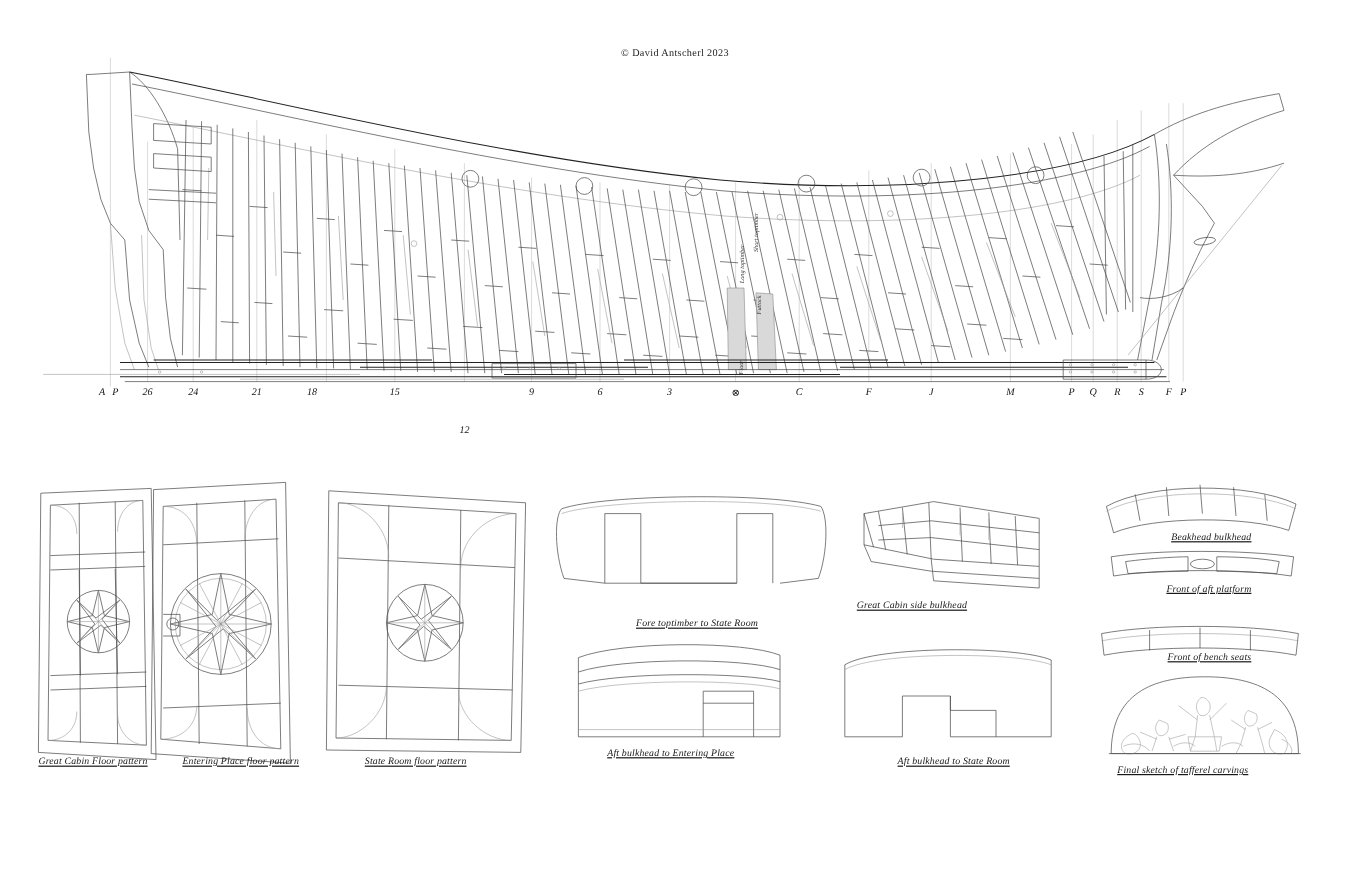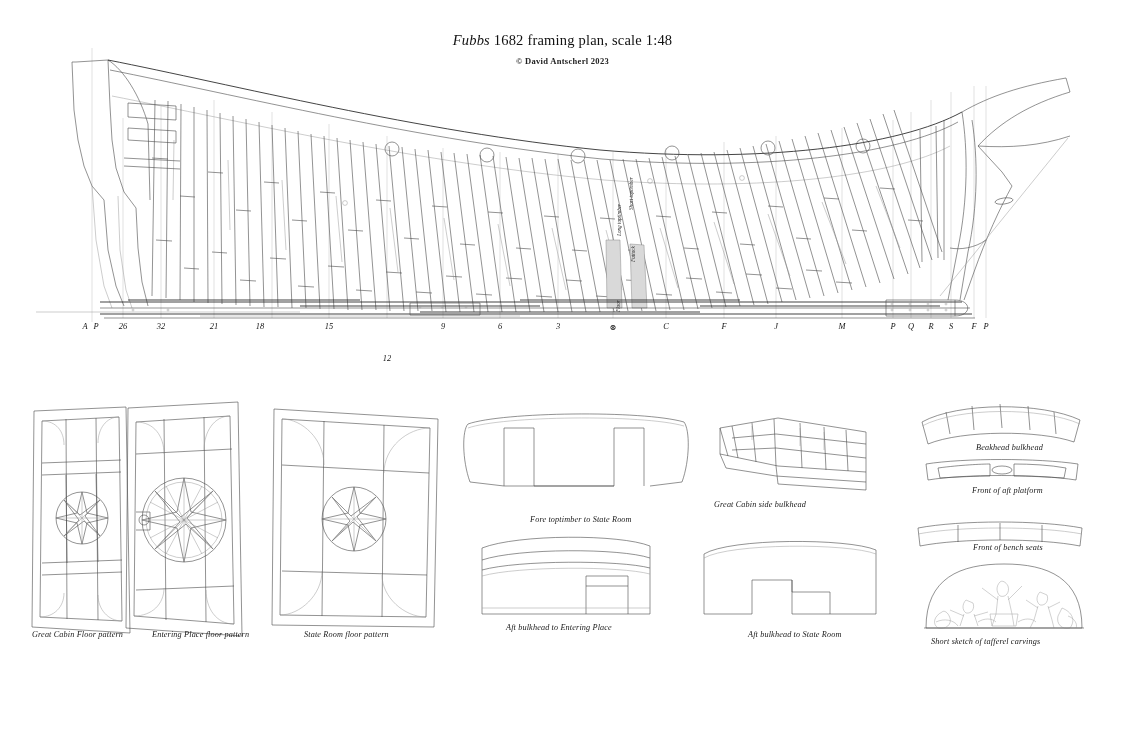--- a/index.html
+++ b/index.html
@@ -43,29 +43,29 @@
     font-style: italic;
     font-size: 10.5px;
     margin-top: 8px;
     color: #1c1c1c;
   }
   .title-credit {
     font-size: 8.5px;
     margin-top: 7px;
     color: #222;
     letter-spacing: 0.3px;
-    font-weight: bold;
   }
   .caption {
     position: absolute;
     font-style: italic;
     font-size: 8.2px;
     color: #181818;
     white-space: nowrap;
     letter-spacing: 0.15px;
+    text-decoration: underline;
   }
   .station-label {
     position: absolute;
     font-style: italic;
     font-size: 8.4px;
     color: #141414;
     transform: translateX(-50%);
     white-space: nowrap;
   }
   .vlabel {
@@ -84,21 +84,20 @@
   .ln-vl{ fill: none; stroke: #c2c2c2; stroke-width: 0.5; }
   .fill-g { fill: #d9d9d9; stroke: #8a8a8a; stroke-width: 0.5; }
   .sketch { fill: none; stroke: #aaa; stroke-width: 0.55; }
 </style>
 </head>
 <body>
 
 <div id="sheet">
 
   <div class="titleblock">
-    <div class="title-main"><span class="ship">Fubbs</span><span> 1682 framing plan, scale 1:48</span></div>
     <div class="title-credit">© David Antscherl  2023</div>
   </div>
 
   <svg style="position:absolute;left:0;top:0;" width="1125" height="340">
 
     <g>
       <path class="ln-vl" d="M92 48 L92 322"></path>
       <path class="ln-vl" d="M123 118 L123 318"></path>
       <path class="ln-vl" d="M161 106 L161 318"></path>
       <path class="ln-vl" d="M214 100 L214 318"></path>
@@ -278,21 +277,21 @@
       <path class="ln" d="M944 120 L944 260"></path>
       <path class="ln" d="M936 126 L938 258"></path>
       <path class="ln" d="M920 130 L922 262"></path>
     </g>
   </svg>
 
   <div>
     <div class="station-label" style="left:85px;  top:322px;">A</div>
     <div class="station-label" style="left:96px;  top:322px;">P</div>
     <div class="station-label" style="left:123px; top:322px;">26</div>
-    <div class="station-label" style="left:161px; top:322px;">32</div>
+    <div class="station-label" style="left:161px; top:322px;">24</div>
     <div class="station-label" style="left:214px; top:322px;">21</div>
     <div class="station-label" style="left:260px; top:322px;font-family:Liberation Serif, serif;">18</div>
     <div class="station-label" style="left:329px; top:322px;">15</div>
     <div class="station-label" style="left:387px; top:322px;margin-top:32px;">12</div>
     <div class="station-label" style="left:443px; top:322px;">9</div>
     <div class="station-label" style="left:500px; top:322px;">6</div>
     <div class="station-label" style="left:558px; top:322px;">3</div>
     <div class="station-label" style="left:613px; top:322px;">⊗</div>
     <div class="station-label" style="left:666px; top:322px;">C</div>
     <div class="station-label" style="left:724px; top:322px;">F</div>
@@ -461,15 +460,15 @@
   <div class="caption" style="left:32px;  top:630px;">Great Cabin Floor pattern</div>
   <div class="caption" style="left:152px; top:630px;">Entering Place floor pattern</div>
   <div class="caption" style="left:304px; top:630px;">State Room floor pattern</div>
   <div class="caption" style="left:530px; top:515px;">Fore toptimber to State Room</div>
   <div class="caption" style="left:714px; top:500px;">Great Cabin side bulkhead</div>
   <div class="caption" style="left:506px; top:623px;">Aft bulkhead to Entering Place</div>
   <div class="caption" style="left:748px; top:630px;">Aft bulkhead to State Room</div>
   <div class="caption" style="left:976px; top:443px;">Beakhead bulkhead</div>
   <div class="caption" style="left:972px; top:486px;">Front of aft platform</div>
   <div class="caption" style="left:973px; top:543px;">Front of bench seats</div>
-  <div class="caption" style="left:931px; top:637px;">Short sketch of tafferel carvings</div>
+  <div class="caption" style="left:931px; top:637px;">Final sketch of tafferel carvings</div>
 
 </div>
 
 </body></html>

